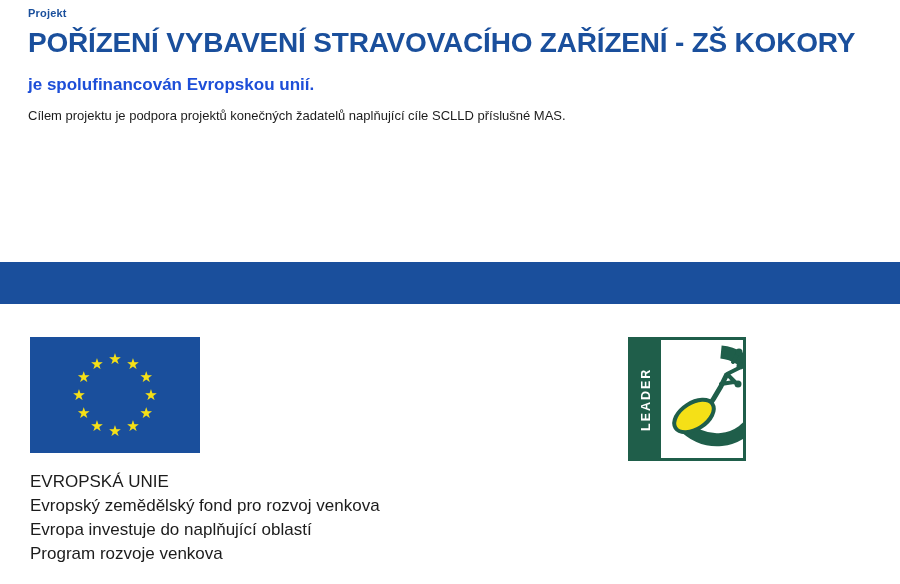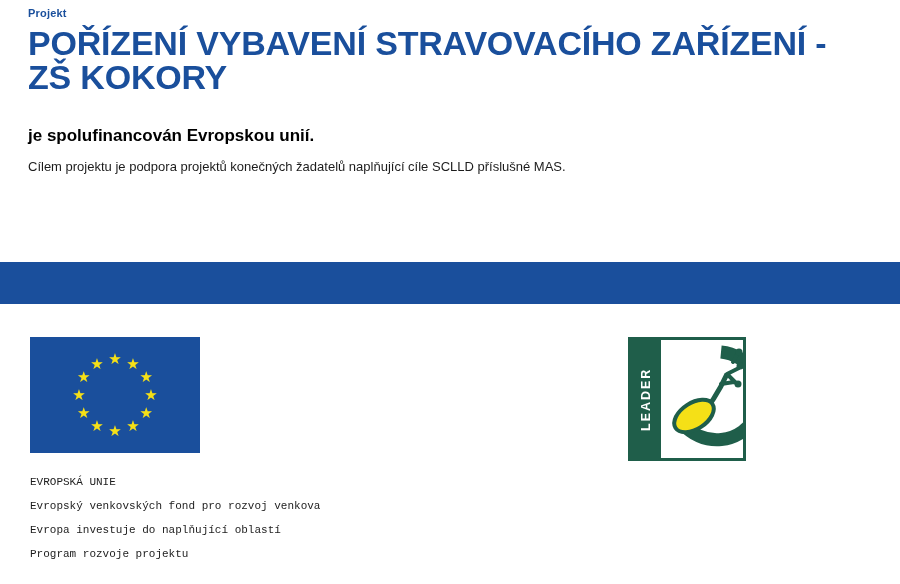--- a/index.html
+++ b/index.html
@@ -33,35 +33,35 @@
   .kicker {
     font-size: 11px;
     font-weight: 700;
     color: #1a4f9c;
     letter-spacing: 0.2px;
     margin: 0 0 6px 0;
     line-height: 14px;
   }
 
   .project-title {
-    font-size: 34px;
+    font-size: 28px;
     line-height: 34px;
     font-weight: 700;
     color: #1a4f9c;
     margin: 0;
     letter-spacing: -0.2px;
     max-width: 830px;
   }
 
   .subtitle {
     font-size: 17px;
     line-height: 22px;
     font-weight: 700;
-    color: #000000;
-    margin: 31px 0 0 0;
+    color: #1d4ed8;
+    margin: 14px 0 0 0;
   }
 
   .description {
     font-size: 13px;
     line-height: 16px;
     font-weight: 400;
     color: #1c1c1c;
     margin: 12px 0 0 0;
   }
 
@@ -162,25 +162,24 @@
   }
 
   
   .captions {
     position: absolute;
     left: 30px;
     top: 470px;
     width: 700px;
   }
   .caption-line {
-    font-size: 11px;
+    font-size: 17px;
     line-height: 24px;
     color: #1c1c1c;
     white-space: nowrap;
-    font-family: Liberation Mono, monospace;
   }
 </style>
 </head>
 <body>
 
 <div class="page">
 
   <div class="header-block">
     <p class="kicker">Projekt</p>
     <h1 class="project-title">POŘÍZENÍ VYBAVENÍ STRAVOVACÍHO ZAŘÍZENÍ - ZŠ KOKORY</h1>
@@ -226,18 +225,18 @@
           <circle cx="79" cy="26" r="3.5" fill="#1f5e4a"></circle>
           <circle cx="77" cy="44" r="3.5" fill="#1f5e4a"></circle>
           <circle cx="78" cy="12" r="3.5" fill="#1f5e4a"></circle>
         </svg>
       </div>
     </div>
   </div>
 
   <div class="captions">
     <div class="caption-line">EVROPSKÁ UNIE</div>
-    <div class="caption-line">Evropský venkovských fond pro rozvoj venkova</div>
+    <div class="caption-line">Evropský zemědělský fond pro rozvoj venkova</div>
     <div class="caption-line">Evropa investuje do naplňující oblastí</div>
-    <div class="caption-line">Program rozvoje projektu</div>
+    <div class="caption-line">Program rozvoje venkova</div>
   </div>
 
 </div>
 
 </body></html>

